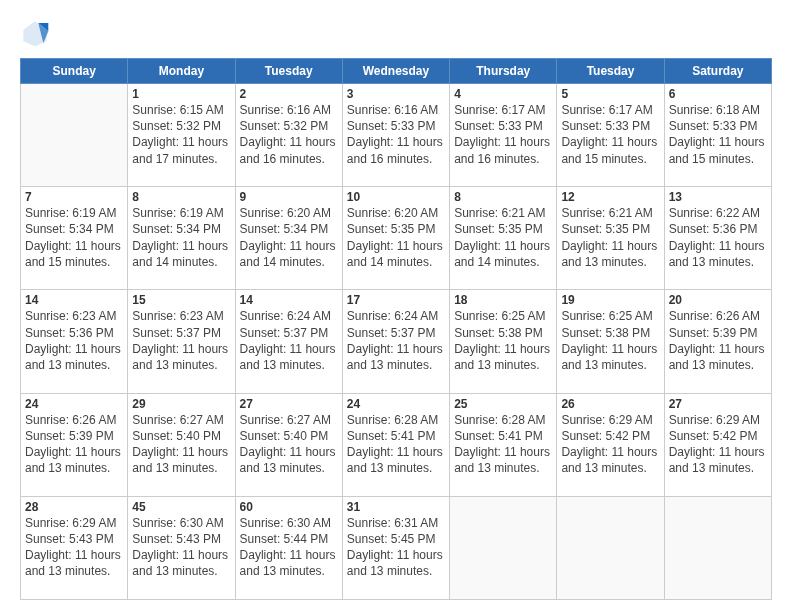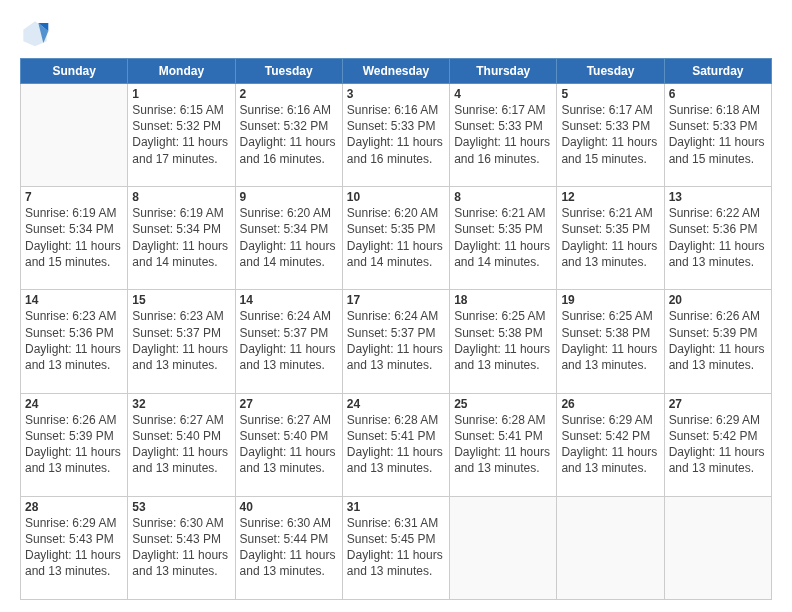--- a/index.html
+++ b/index.html
@@ -218,21 +218,21 @@
             <span class="day-num">20</span>
             <div class="day-info">Sunrise: 6:26 AM<br>Sunset: 5:39 PM<br>Daylight: 11 hours and 13 minutes.</div>
           </td>
         </tr>
         <tr>
           <td>
             <span class="day-num">24</span>
             <div class="day-info">Sunrise: 6:26 AM<br>Sunset: 5:39 PM<br>Daylight: 11 hours and 13 minutes.</div>
           </td>
           <td>
-            <span class="day-num">32</span>
+            <span class="day-num">29</span>
             <div class="day-info">Sunrise: 6:27 AM<br>Sunset: 5:40 PM<br>Daylight: 11 hours and 13 minutes.</div>
           </td>
           <td>
             <span class="day-num">27</span>
             <div class="day-info">Sunrise: 6:27 AM<br>Sunset: 5:40 PM<br>Daylight: 11 hours and 13 minutes.</div>
           </td>
           <td>
             <span class="day-num">24</span>
             <div class="day-info">Sunrise: 6:28 AM<br>Sunset: 5:41 PM<br>Daylight: 11 hours and 13 minutes.</div>
           </td>
@@ -248,25 +248,25 @@
             <span class="day-num">27</span>
             <div class="day-info">Sunrise: 6:29 AM<br>Sunset: 5:42 PM<br>Daylight: 11 hours and 13 minutes.</div>
           </td>
         </tr>
         <tr>
           <td>
             <span class="day-num">28</span>
             <div class="day-info">Sunrise: 6:29 AM<br>Sunset: 5:43 PM<br>Daylight: 11 hours and 13 minutes.</div>
           </td>
           <td>
-            <span class="day-num">53</span>
+            <span class="day-num">45</span>
             <div class="day-info">Sunrise: 6:30 AM<br>Sunset: 5:43 PM<br>Daylight: 11 hours and 13 minutes.</div>
           </td>
           <td>
-            <span class="day-num">40</span>
+            <span class="day-num">60</span>
             <div class="day-info">Sunrise: 6:30 AM<br>Sunset: 5:44 PM<br>Daylight: 11 hours and 13 minutes.</div>
           </td>
           <td>
             <span class="day-num">31</span>
             <div class="day-info">Sunrise: 6:31 AM<br>Sunset: 5:45 PM<br>Daylight: 11 hours and 13 minutes.</div>
           </td>
           <td class="empty-cell"></td>
           <td class="empty-cell"></td>
           <td class="empty-cell"></td>
         </tr>

